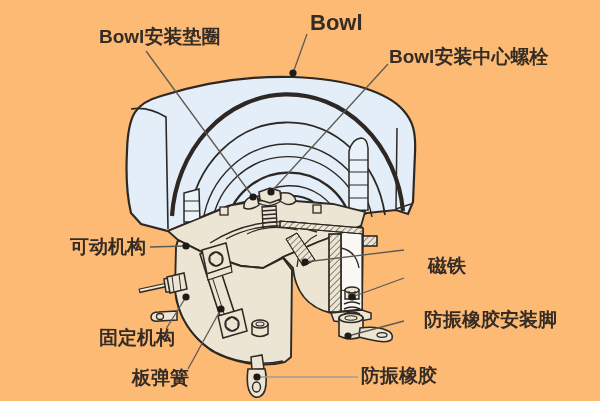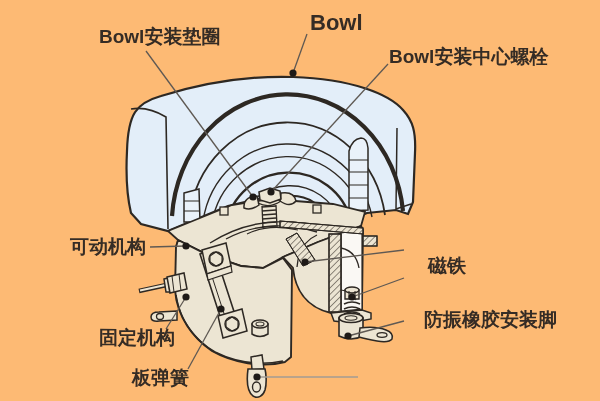--- a/index.html
+++ b/index.html
@@ -190,13 +190,14 @@
 </svg>
 
   <div class="lbl" style="left:99px;  top:27px;">Bowl安装垫圈</div>
   <div class="lbl latin" style="left:310px; top:11px;">Bowl</div>
   <div class="lbl" style="left:389px; top:47px;">Bowl安装中心螺栓</div>
   <div class="lbl" style="left:70px;  top:237px;">可动机构</div>
   <div class="lbl" style="left:408px; top:256px;margin-left:20px;">磁铁</div>
   <div class="lbl" style="left:408px; top:310px;padding-left:16px;">防振橡胶安装脚</div>
   <div class="lbl" style="left:132px; top:368px;">板弹簧</div>
   <div class="lbl" style="left:99px;  top:328px;">固定机构</div>
+  <div class="lbl" style="left:361px; top:366px;">防振橡胶</div>
 </div>
 
 </body></html>

